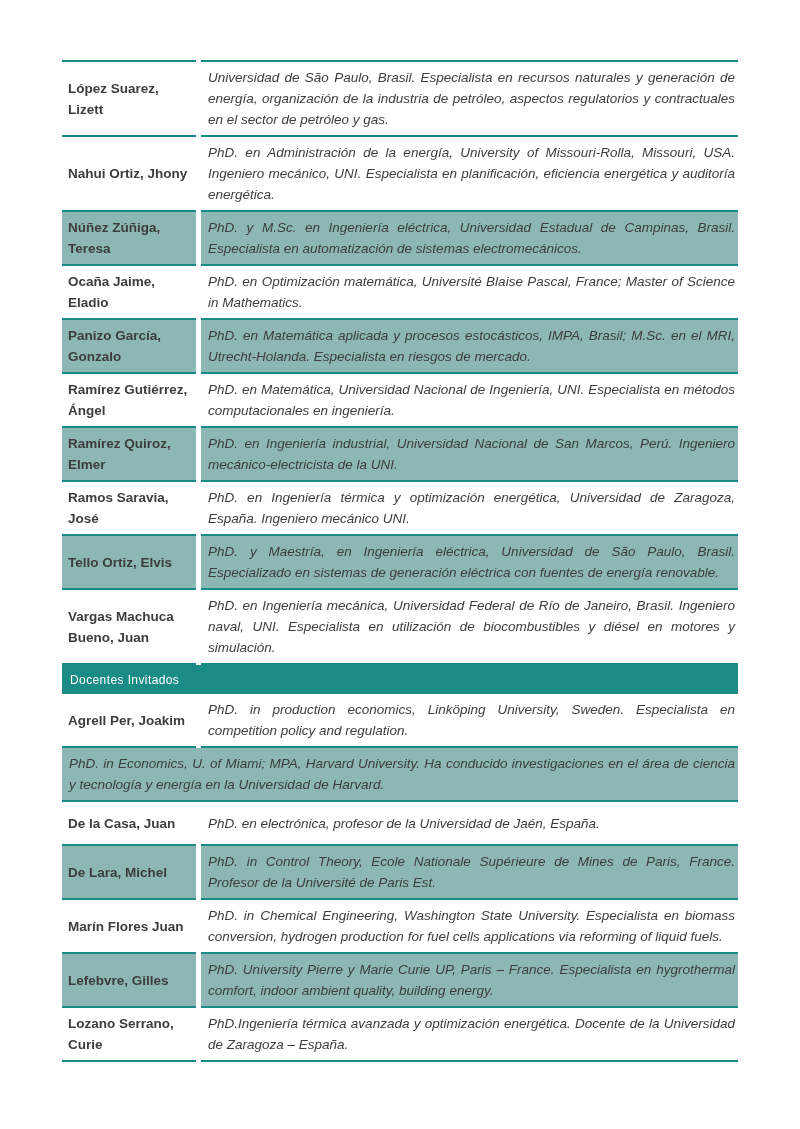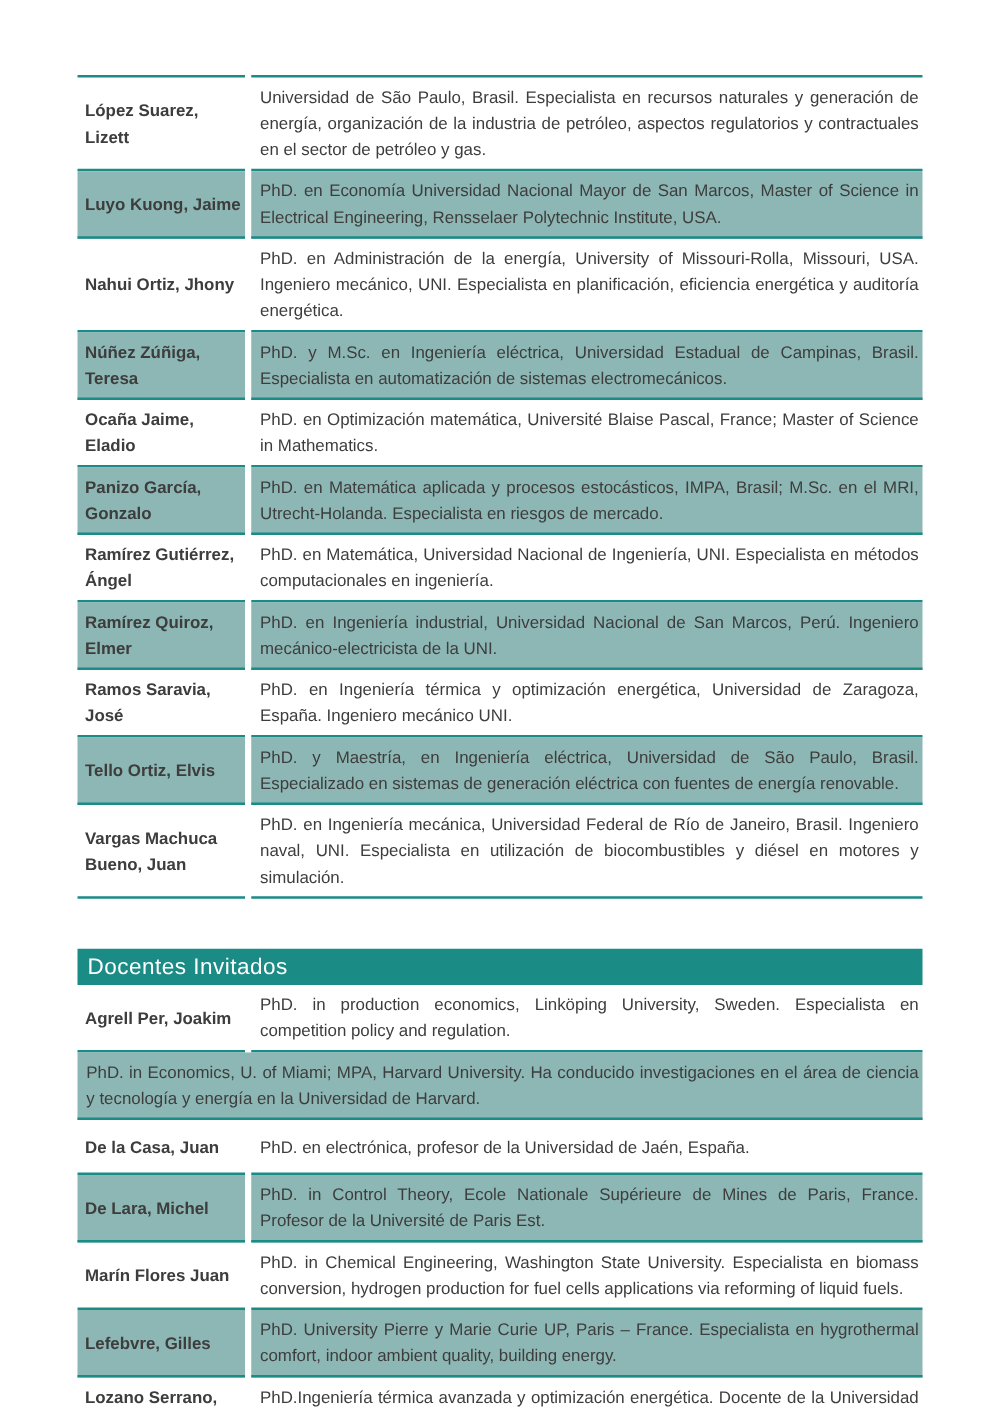--- a/index.html
+++ b/index.html
@@ -53,63 +53,55 @@
   }
   .desc-cell {
     flex: 1 1 auto;
     padding-left: 7px;
     padding-right: 3px;
   }
   .desc-cell > span {
     display: inline-block;
     width: 100%;
     text-align: justify;
+    font-style: italic;
   }
   .row.shaded .cell {
     background: var(--shade);
   }
   
   .rows-section.first .row:first-child .cell {
     border-top: 2px solid var(--teal);
   }
   .section-header {
     background: var(--teal);
     color: var(--header-text);
     height: 29px;
     display: flex;
     align-items: center;
     padding-left: 8px;
-    font-size: 18px;
+    font-size: 12px;
     letter-spacing: 0.4px;
-    margin-top: 40px;
   }
 </style>
 </head>
 <body>
 
 <div class="page">
   <div class="table">
 
     <div id="faculty-rows" class="rows-section first">
         <div class="row">
           <div class="cell name-cell">
             <span>López Suarez, Lizett</span>
           </div>
           <div class="cell desc-cell">
             <span>Universidad de São Paulo, Brasil. Especialista en recursos naturales y generación de energía, organización de la industria de petróleo, aspectos regulatorios y contractuales en el sector de petróleo y gas.</span>
           </div>
         </div>
-        <div class="row shaded">
-          <div class="cell name-cell">
-            <span>Luyo Kuong, Jaime</span>
-          </div>
-          <div class="cell desc-cell">
-            <span>PhD. en Economía Universidad Nacional Mayor de San Marcos, Master of Science in Electrical Engineering, Rensselaer Polytechnic Institute, USA.</span>
-          </div>
-        </div>
         <div class="row">
           <div class="cell name-cell">
             <span>Nahui Ortiz, Jhony</span>
           </div>
           <div class="cell desc-cell">
             <span>PhD. en Administración de la energía, University of Missouri-Rolla, Missouri, USA. Ingeniero mecánico, UNI. Especialista en planificación, eficiencia energética y auditoría energética.</span>
           </div>
         </div>
         <div class="row shaded">
           <div class="cell name-cell">

